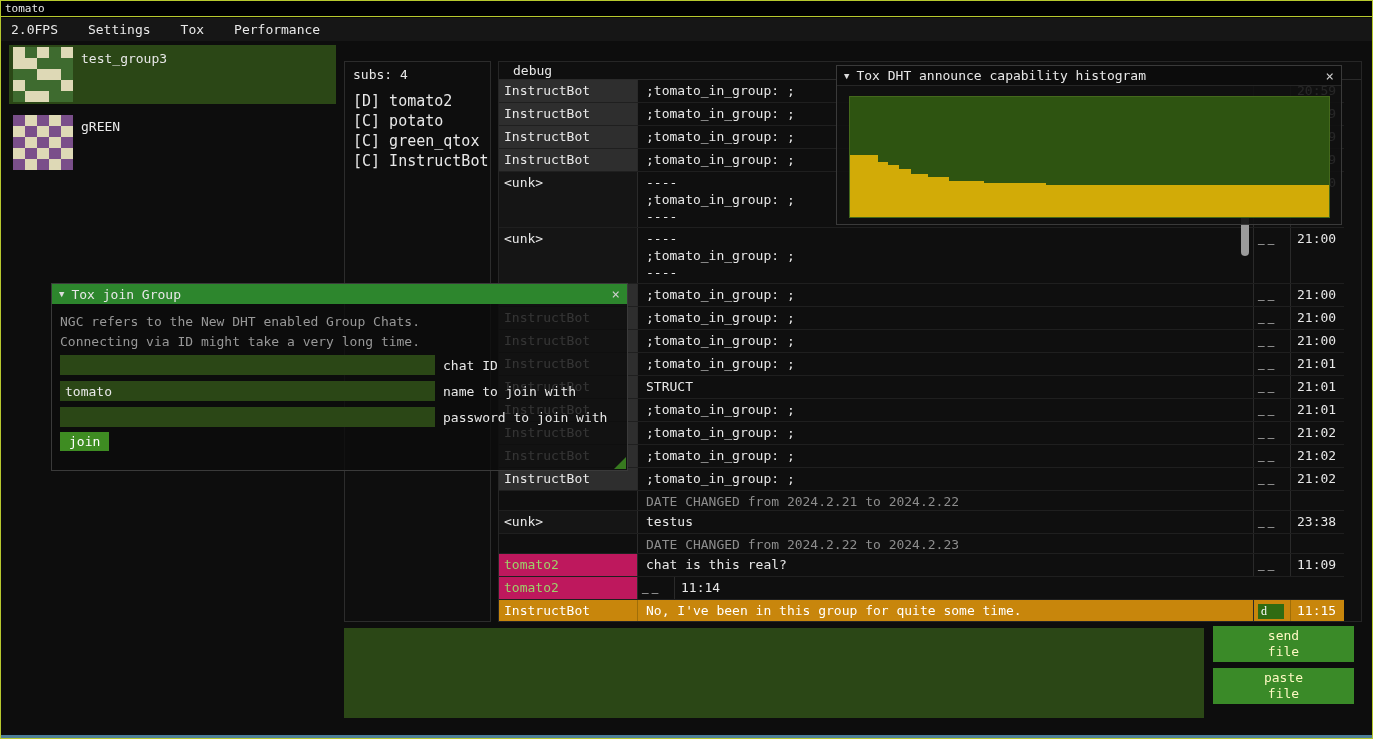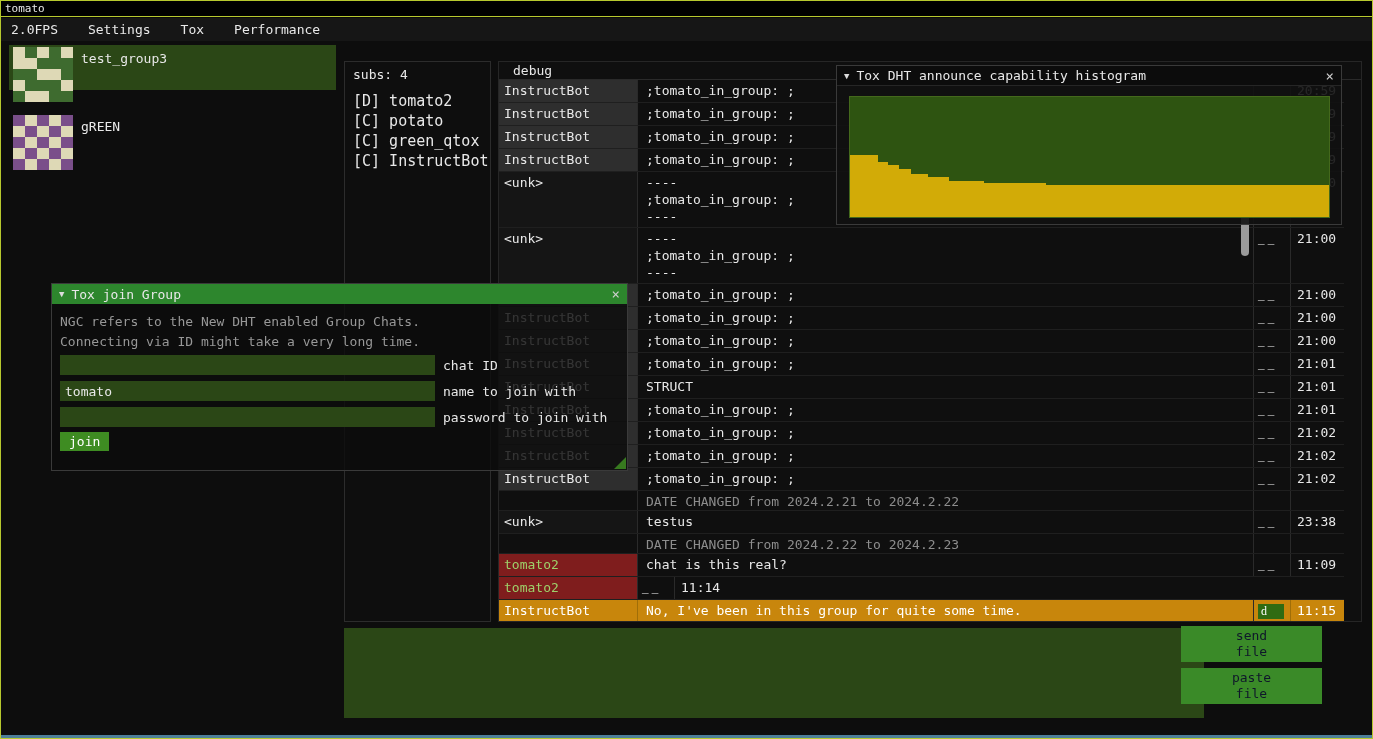--- a/index.html
+++ b/index.html
@@ -9,21 +9,21 @@
   
   .os-titlebar{position:absolute;left:0;top:0;width:100%;height:16px;background:#000;
        border-bottom:1px solid #b6c82e;font-size:11px;line-height:15px;padding-left:4px;box-sizing:border-box;}
   
   .menubar{position:absolute;left:0;top:17px;width:100%;height:23px;background:#161616;
        display:flex;align-items:center;gap:30px;padding-left:10px;box-sizing:border-box;font-size:13px;}
   .menu-item{cursor:default;}
   
   .main{position:absolute;left:0;top:40px;width:100%;height:695px;background:#0d0d0d;}
   
-  .group-item{position:absolute;left:8px;width:327px;height:45px;}
+  .group-item{position:absolute;left:8px;width:327px;height:59px;}
   .group-item.selected{background:#2b4716;}
   .avatar{position:absolute;left:4px;top:2px;width:60px;height:55px;display:grid;
        grid-template-rows:repeat(5,1fr);grid-template-columns:repeat(5,1fr);}
   .group-name{position:absolute;left:72px;top:6px;font-size:13px;}
   
   .subs{position:absolute;left:343px;top:20px;width:147px;height:561px;background:#0e0e0e;
        border:1px solid #2c2c2c;box-sizing:border-box;padding:5px 0 0 8px;}
   .subs-header{font-size:13px;margin-bottom:9px;}
   .sub-item{font-size:15px;line-height:20px;white-space:nowrap;}
   
@@ -36,30 +36,30 @@
   .crow.sysr{height:20px;}
   .cname{width:139px;flex:none;border-right:1px solid #2a2a2a;box-sizing:border-box;
        padding:3px 0 0 5px;overflow:hidden;white-space:nowrap;}
   .cmsg{width:616px;flex:none;border-right:1px solid #2a2a2a;box-sizing:border-box;
        padding:2px 0 0 8px;line-height:17px;overflow:hidden;white-space:nowrap;}
   .cflags{width:37px;flex:none;border-right:1px solid #2a2a2a;box-sizing:border-box;
        padding:3px 0 0 4px;color:#c8c8c8;font-family:Liberation Serif, serif;}
   .ctime{width:53px;flex:none;box-sizing:border-box;padding:3px 0 0 6px;}
   .cell-gray{background:#2e2e2e;}
   .cell-dark{background:#151515;}
-  .cell-green{background:#7f1d1d;color:#9ed06a;}
+  .cell-green{background:#be185d;color:#9ed06a;}
   .crow.hl{background:#c8860c;color:#fff;}
   .crow.hl .cname,.crow.hl .cflags{border-right-color:#a06e08;}
   .sysr .cmsg{color:#8d8d8d;}
   .dbadge{display:inline-block;width:26px;background:#2f6b12;color:#fff;font-size:12px;line-height:15px;padding-left:3px;box-sizing:border-box;}
   .scroll-thumb{position:absolute;left:742px;top:150px;width:8px;height:44px;background:#9a9a9a;border-radius:4px;}
   
   .compose{position:absolute;left:343px;top:587px;width:860px;height:90px;background:#2b4716;
        border:none;resize:none;color:#e8e8e8;font:13px "DejaVu Sans Mono",monospace;padding:4px;box-sizing:border-box;outline:none;}
-  .file-btn{position:absolute;left:1180px;width:141px;height:36px;background:#3a8a28;color:#0f172a;border:none;
+  .file-btn{position:absolute;left:1212px;width:141px;height:36px;background:#3a8a28;color:#fef9c3;border:none;
        font:13px "DejaVu Sans Mono",monospace;line-height:16px;white-space:pre-line;text-align:center;cursor:pointer;}
   #send-btn{top:585px;}
   #paste-btn{top:627px;}
   
   .fwin{position:absolute;box-sizing:border-box;border:1px solid #3a3a3a;}
   .fwin-title{height:20px;display:flex;align-items:center;gap:7px;padding:0 7px;font-size:13px;box-sizing:border-box;}
   .collapse-arrow{font-size:9px;color:#dcdcdc;}
   .fwin-close{margin-left:auto;font-size:14px;color:#d0d0d0;cursor:pointer;}
   #histo-win{left:835px;top:64px;width:506px;height:160px;background:rgba(17,17,17,0.90);}
   #histo-win .fwin-title{background:#0c0c0c;border-bottom:1px solid #262626;}

